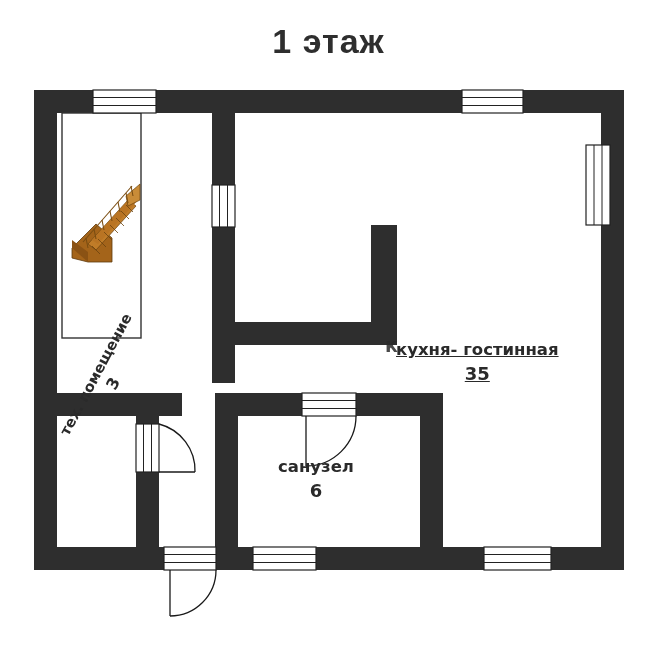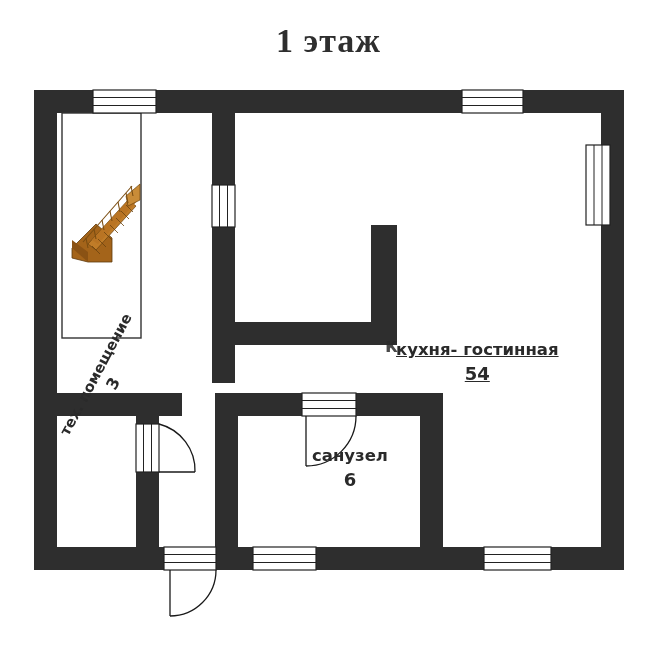--- a/index.html
+++ b/index.html
@@ -23,21 +23,21 @@
   #plan-title {
     position: absolute;
     left: 0;
     top: 22px;
     width: 657px;
     text-align: center;
     font-size: 34px;
     font-weight: 700;
     color: #2e2e2e;
     letter-spacing: 1px;
-    font-family: Liberation Serif, serif;
+    font-family: Liberation Sans, sans-serif;
   }
   #plan-svg {
     position: absolute;
     left: 0;
     top: 0;
   }
   .room-label {
     position: absolute;
     color: #2a2a2a;
     font-weight: 700;
@@ -52,23 +52,22 @@
     font-size: 16.5px;
     text-decoration: underline;
   }
   #label-kitchen .area-num {
     display: block;
     font-size: 18px;
     margin-top: 2px;
   }
   #label-bath {
     left: 278px;
-    top: 446px;
+    top: 457px;
     font-size: 16.5px;
-    margin-left: 34px;
   }
   #label-bath .area-num {
     display: block;
     font-size: 18px;
     margin-top: 2px;
   }
   #label-tech {
     left: 56px;
     top: 430px;
     font-size: 14.5px;
@@ -214,21 +213,21 @@
       <line x1="170" y1="570" x2="170" y2="616" stroke="#1a1a1a" stroke-width="1.3"></line>
     </g>
 
     <g opacity="0.85">
       <text x="385" y="352" font-family="DejaVu Sans, Liberation Sans, sans-serif" font-size="19" font-weight="700" fill="#2a2a2a">к</text>
     </g>
   </svg>
 
   <div class="room-label" id="label-kitchen">
     <span>кухня- гостинная</span>
-    <span class="area-num">54</span>
+    <span class="area-num">35</span>
   </div>
 
   <div class="room-label" id="label-bath">
     <span>санузел</span>
     <span class="area-num">6</span>
   </div>
 
   <div class="room-label" id="label-tech">
     <span>тех. помещение</span>
     <span class="area-num">3</span>

